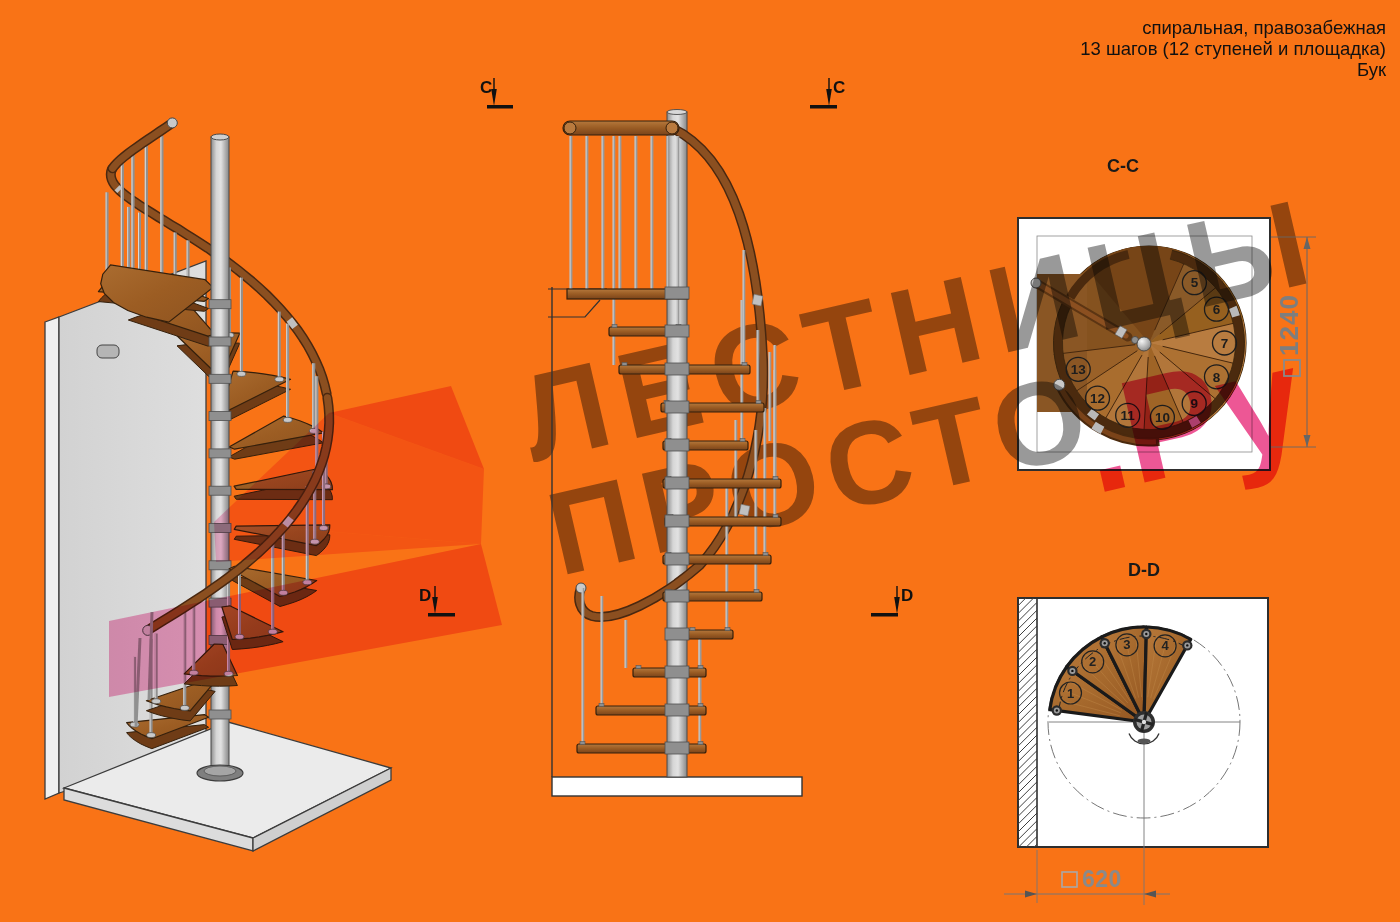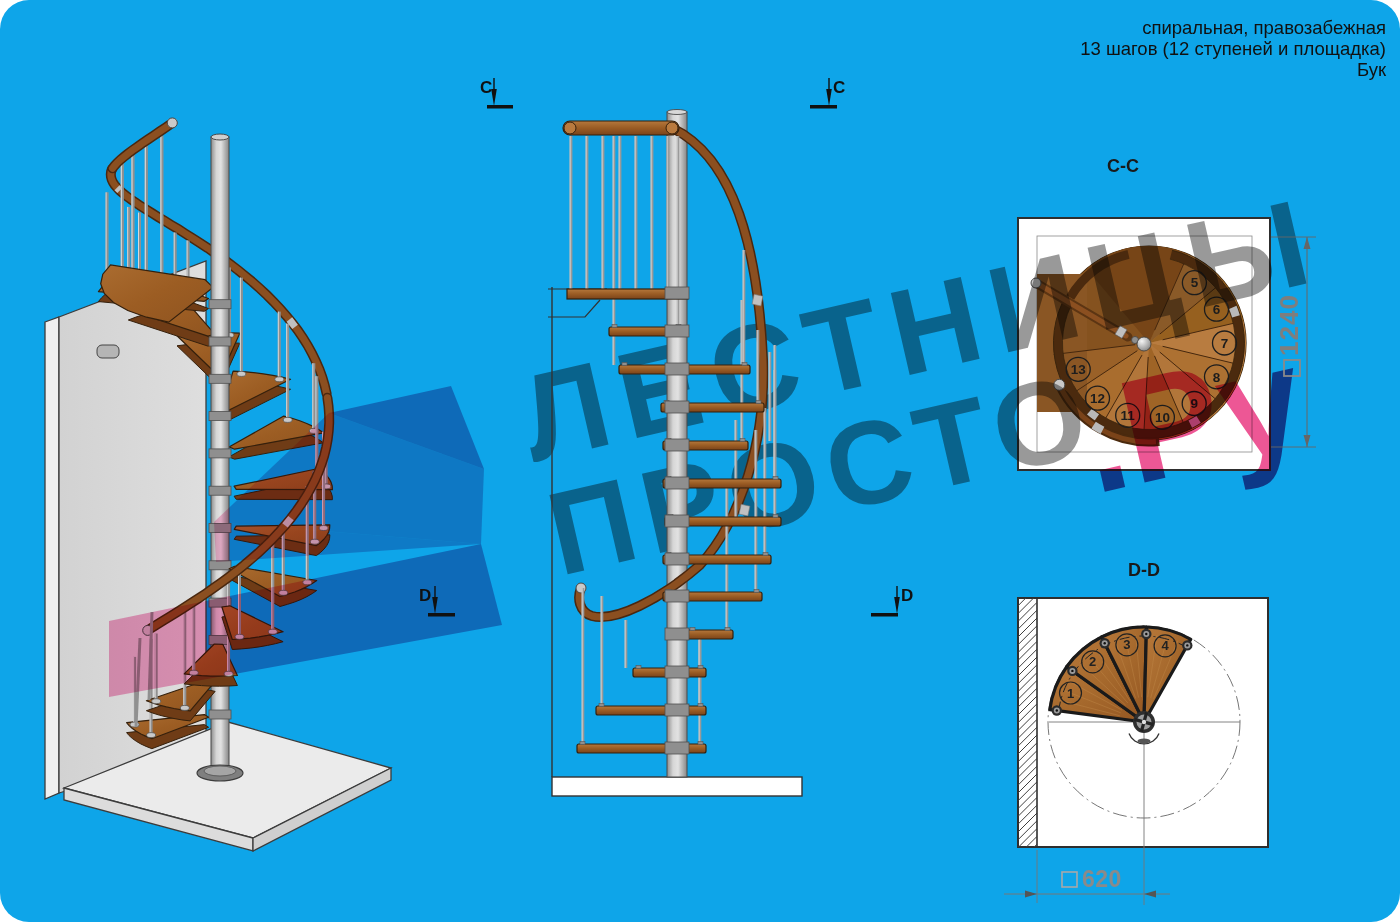--- a/index.html
+++ b/index.html
@@ -1,15 +1,15 @@
 <!DOCTYPE html>
 <html><head><meta charset="utf-8">
 <style>
 html,body{margin:0;padding:0;background:#fff;}
-#page{position:relative;width:1400px;height:922px;overflow:hidden;background:#0ea5e9;border-radius:29px;}
+#page{position:relative;width:1400px;height:922px;overflow:hidden;background:#f97316;}
 svg{display:block;}
 </style></head><body>
 <div id="page">
 <svg width="1400" height="922" viewBox="0 0 1400 922">
 
 <defs>
 <linearGradient id="poleg" x1="0" y1="0" x2="1" y2="0">
  <stop offset="0" stop-color="#8d8d8d"></stop>
           <stop offset="0.3" stop-color="#d6d6d6"></stop>
  <stop offset="0.55" stop-color="#e2e2e2"></stop>

